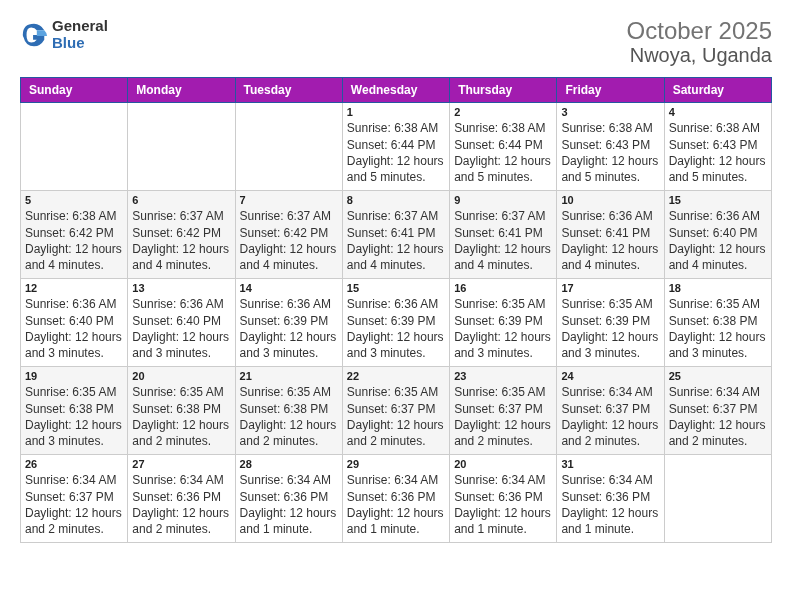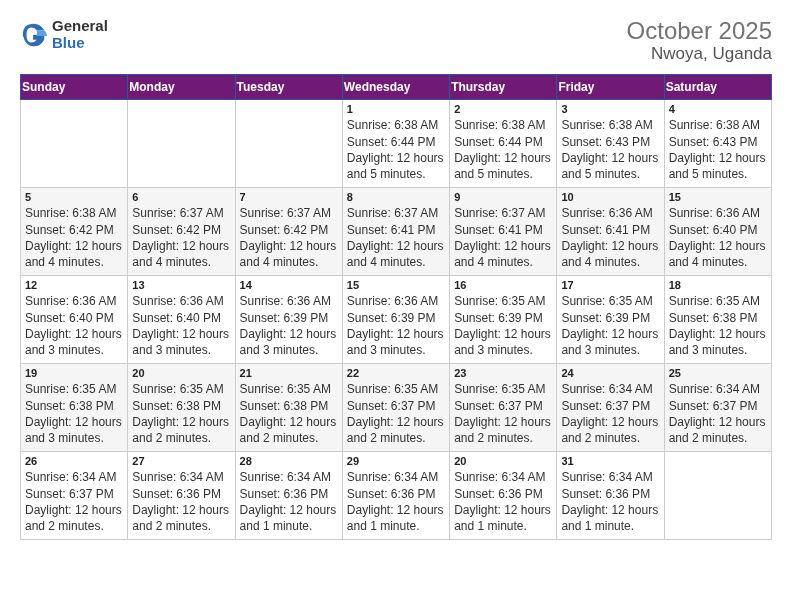--- a/index.html
+++ b/index.html
@@ -50,34 +50,34 @@
     .title-block {
       text-align: right;
     }
     .month-title {
       font-size: 24px;
       font-weight: normal;
       color: #737373;
       line-height: 1.1;
     }
     .location {
-      font-size: 17px;
+      font-size: 20px;
       color: #555;
     }
     table {
       width: 100%;
       border-collapse: collapse;
       table-layout: fixed;
     }
     thead tr th {
-      background: #701a75;
+      background: #a21caf;
       color: #fff;
       font-size: 12px;
       font-weight: bold;
-      padding: 5px 1px;
+      padding: 5px 8px;
       text-align: left;
       border: 1px solid #2557a0;
     }
     tbody tr td {
       vertical-align: top;
       border: 1px solid #ccc;
       padding: 3px 4px;
       font-size: 9.5px;
       color: #333;
       height: 88px;

